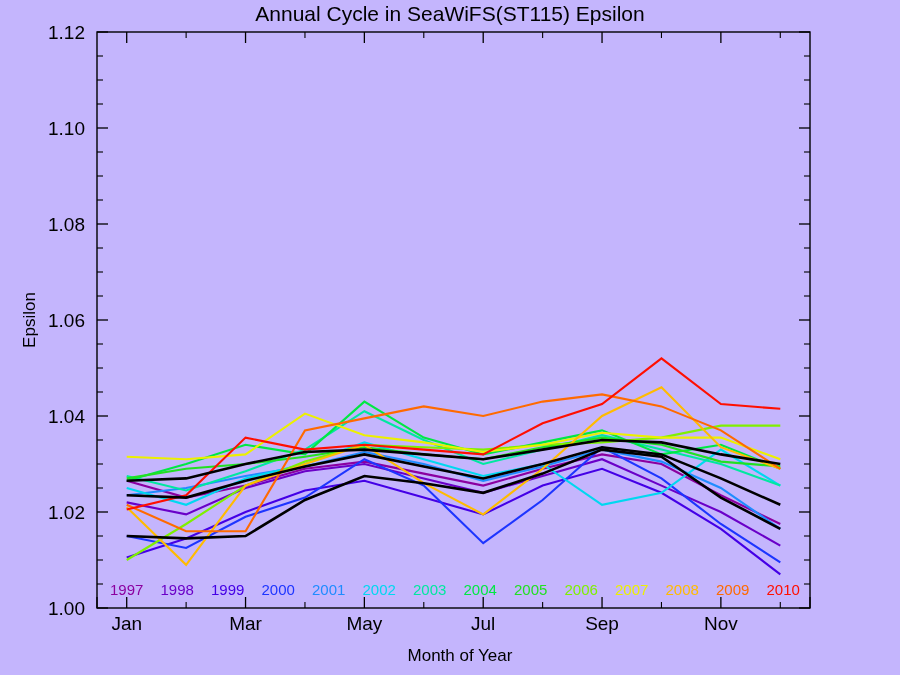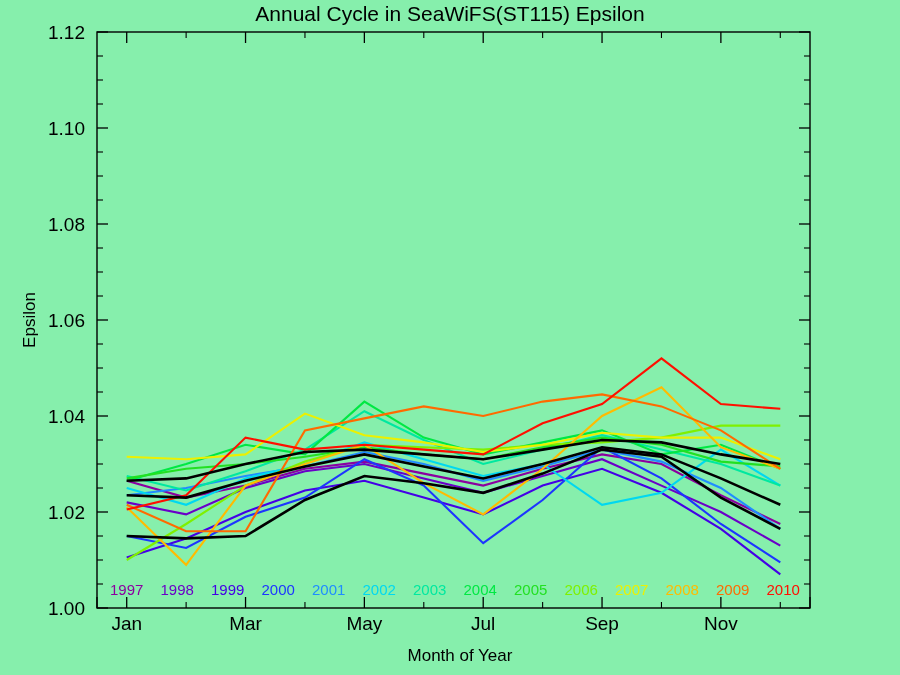--- a/index.html
+++ b/index.html
@@ -11,21 +11,21 @@
     width: 900px;
     height: 675px;
     overflow: hidden;
     font-family: "Liberation Sans", sans-serif;
     color: #000000;
   }
   #page {
     position: relative;
     width: 900px;
     height: 675px;
-    background: #86efac;
+    background: #c4b5fd;
   }
   #chart-title {
     position: absolute;
     left: 0;
     top: 2px;
     width: 900px;
     text-align: center;
     font-size: 21px;
     font-family: "Liberation Sans", sans-serif;
     color: #000000;

